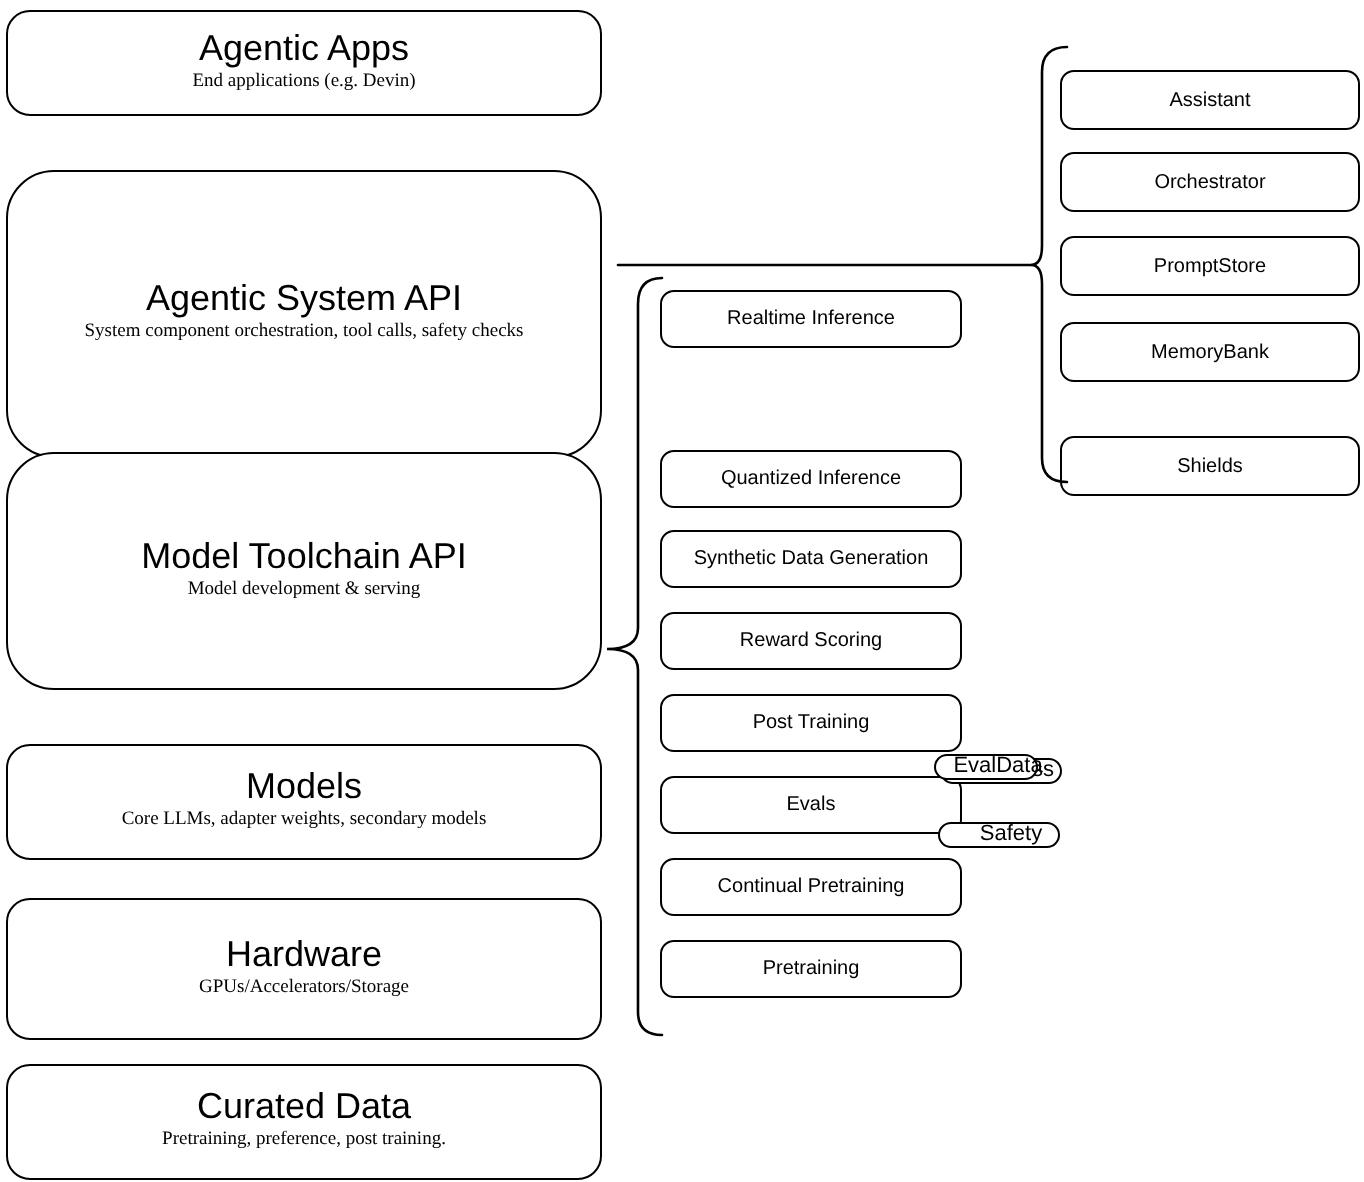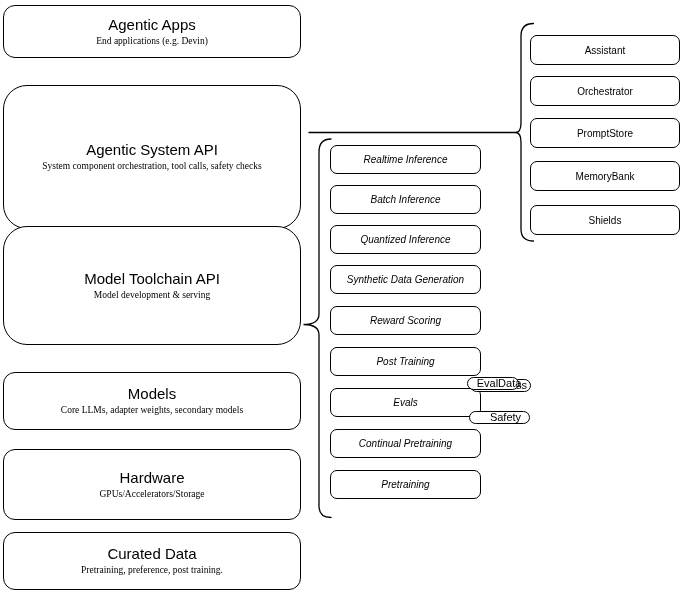--- a/index.html
+++ b/index.html
@@ -22,33 +22,33 @@
   
   .lbox{
     position:absolute;
     left:3px;width:298px;
     background:var(--fill);
     border:1.3px solid var(--stroke);
     display:flex;flex-direction:column;
     align-items:center;justify-content:center;
     text-align:center;
   }
-  .lbox-title{font-size:15px;line-height:15px;}
+  .lbox-title{font-size:18px;line-height:15px;}
   .lbox-sub{font-size:9.5px;line-height:11px;margin-top:4px;font-family:Liberation Serif, serif;}
   
   .node{
     position:absolute;
     background:var(--fill);
     border:1.3px solid var(--stroke);
     border-radius:7px;
     display:flex;align-items:center;justify-content:center;
     text-align:center;
     font-size:10px;line-height:13px;
   }
-  .mnode{left:330px;width:151px;height:29px;font-style:italic;}
+  .mnode{left:330px;width:151px;height:29px;}
   .rnode{left:530px;width:150px;height:30px;}
   
   .pill{
     position:absolute;
     height:13px;
     background:var(--fill);
     border:1.3px solid var(--stroke);
     border-radius:7px;
     display:flex;align-items:flex-end;justify-content:center;
     font-size:11px;line-height:11px;
@@ -100,23 +100,20 @@
 
   <svg class="overlay" width="682" height="591" viewBox="0 0 682 591">
     <path d="M309 132.5 L515.5 132.5"></path>
     <path d="M533.5 23.5 Q521 23.5 521 36 L521 123 Q521 132.5 515.5 132.5 Q521 132.5 521 142 L521 229 Q521 241 533.5 241"></path>
     <path d="M331 139 Q319 139 319 152 L319 314 Q319 324.5 303.5 324.5 Q319 324.5 319 335 L319 506 Q319 517.5 331 517.5"></path>
   </svg>
 
   <div class="node mnode" style="top:145px">
     <span>Realtime Inference</span>
   </div>
-  <div class="node mnode" style="top:185px">
-    <span>Batch Inference</span>
-  </div>
   <div class="node mnode" style="top:225px">
     <span>Quantized Inference</span>
   </div>
   <div class="node mnode" style="top:265px">
     <span>Synthetic Data Generation</span>
   </div>
   <div class="node mnode" style="top:306px">
     <span>Reward Scoring</span>
   </div>
   <div class="node mnode" style="top:347px">
@@ -147,17 +144,17 @@
   </div>
   <div class="node rnode" style="top:76px">
     <span>Orchestrator</span>
   </div>
   <div class="node rnode" style="top:118px">
     <span>PromptStore</span>
   </div>
   <div class="node rnode" style="top:161px">
     <span>MemoryBank</span>
   </div>
-  <div class="node rnode" style="top:205px">
+  <div class="node rnode" style="top:218px">
     <span>Shields</span>
   </div>
 
 </div>
 
 </body></html>

